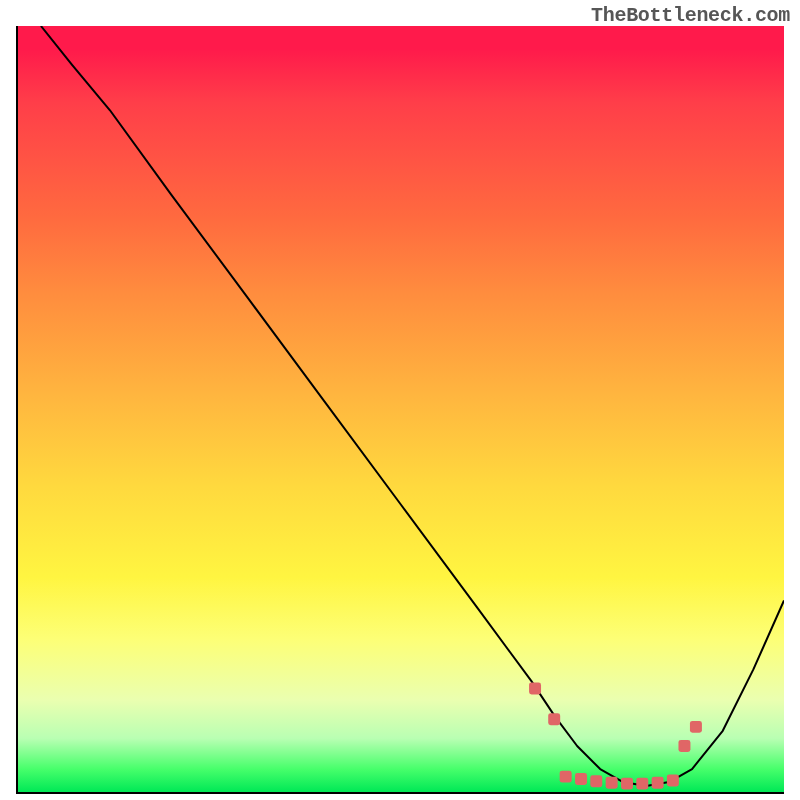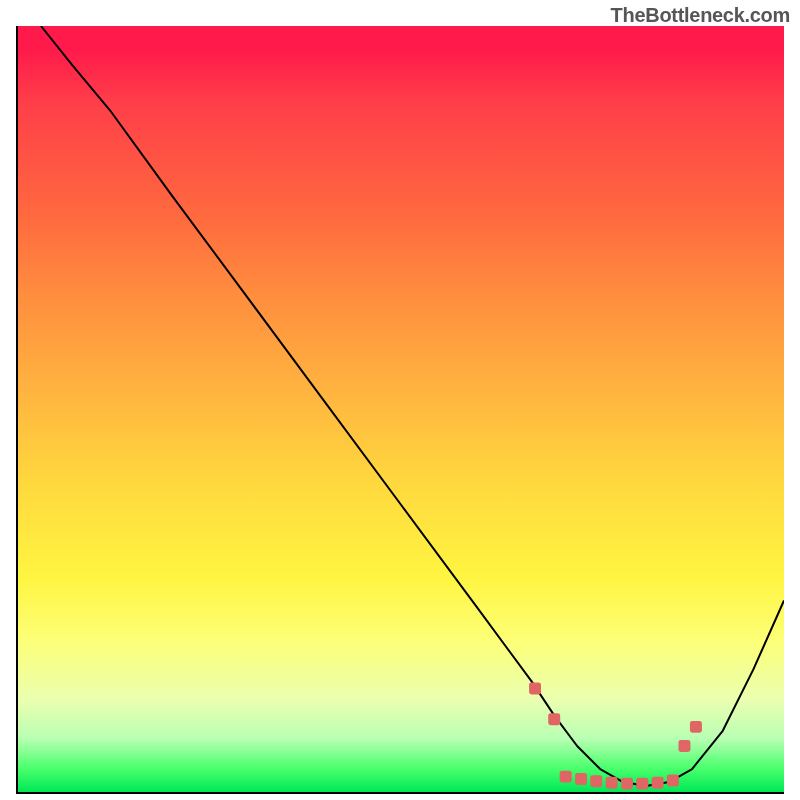--- a/index.html
+++ b/index.html
@@ -2,21 +2,21 @@
 <html><head>
 <meta charset="utf-8">
 <style>
   * { margin: 0; padding: 0; box-sizing: border-box; }
   html, body { width: 800px; height: 800px; overflow: hidden; background: #fff; }
   .wrapper { position: relative; width: 800px; height: 800px; }
   .attribution {
     position: absolute;
     top: 4px;
     right: 10px;
-    font-family: Liberation Sans, sans-serif;
+    font-family: Liberation Mono, monospace;
     font-size: 20px;
     font-weight: bold;
     color: #565656;
     letter-spacing: -0.3px;
     text-align: center;
   }
   .plot-frame {
     position: absolute;
     left: 16px;
     top: 26px;

